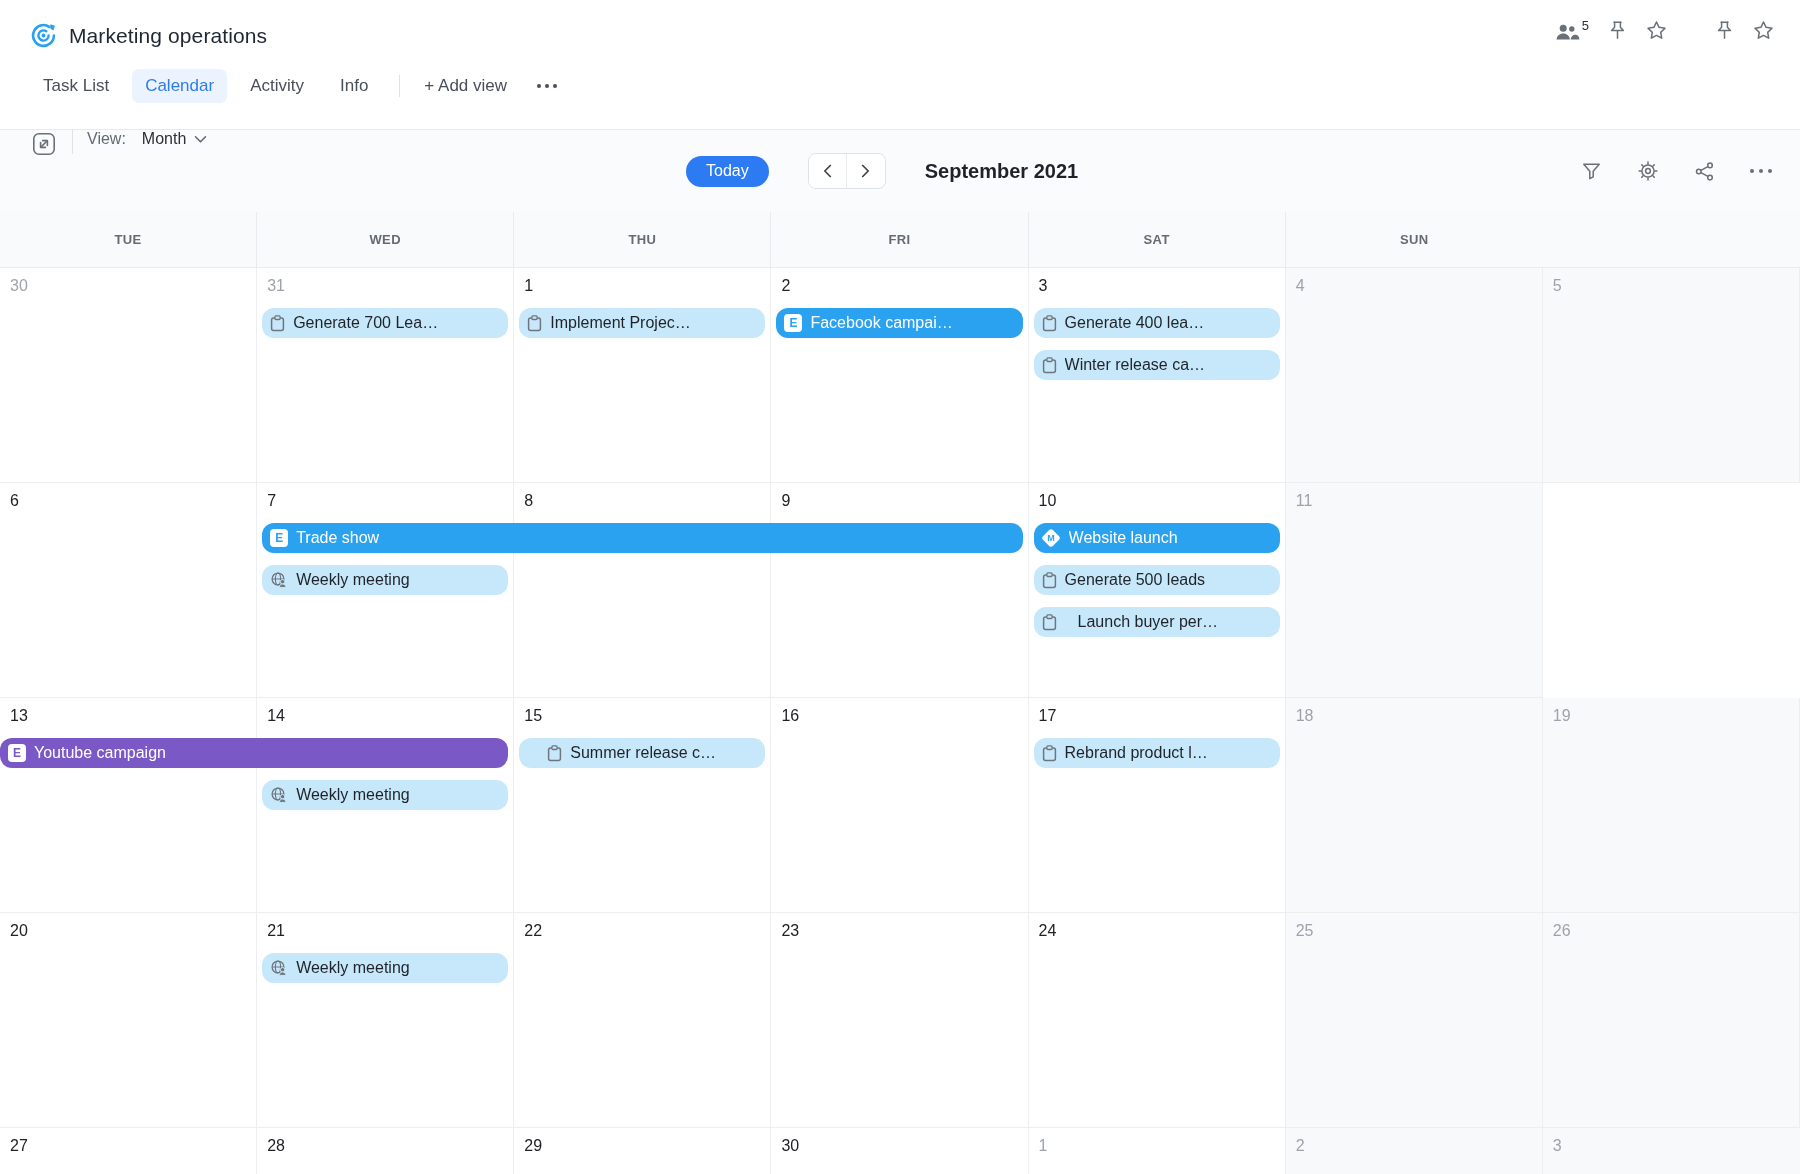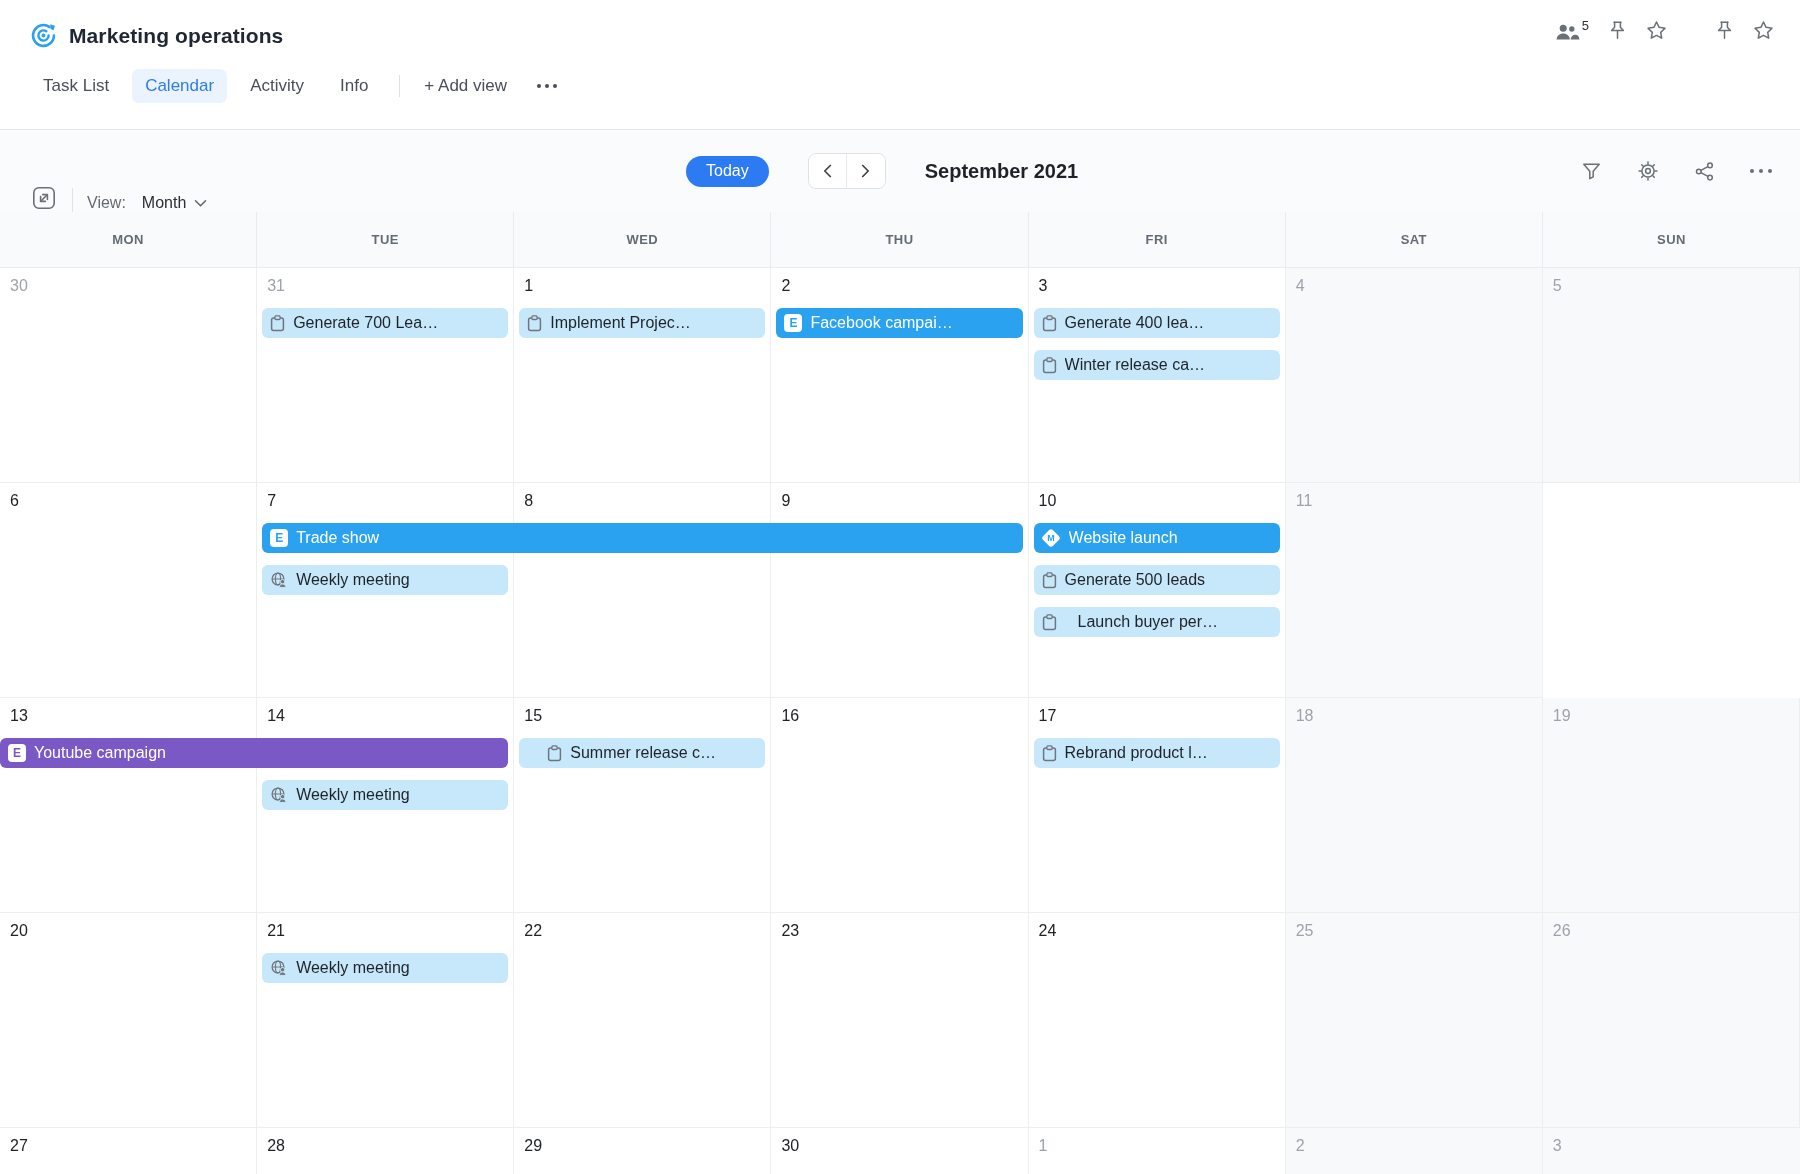--- a/index.html
+++ b/index.html
@@ -4,38 +4,38 @@
 <style>
   html,body{margin:0;padding:0;}
   body{font-family:"Liberation Sans","DejaVu Sans",sans-serif;background:#fff;}
   .app{position:relative;width:1800px;height:1174px;overflow:hidden;background:#fff;
        --event-blue:#2BA2F0;--event-light:#C6E8FA;--event-purple:#7A58C6;--accent:#2C7BF2;
        --icon-gray:#697077;--line:#E9EBEE;}
 
   
   .top-header{position:relative;height:130px;background:#fff;border-bottom:1px solid #E7E9EC;box-sizing:border-box;}
   .title-row{display:flex;align-items:center;gap:12px;padding:22px 0 0 30px;}
-  .page-title{font-size:21px;font-weight:700;color:#1F2733;letter-spacing:.1px;}
+  .page-title{font-size:21px;font-weight:400;color:#1F2733;letter-spacing:.1px;}
   .top-right-icons{position:absolute;top:20px;right:26px;display:flex;align-items:center;gap:19px;color:var(--icon-gray);}
   .members{display:flex;align-items:flex-start;gap:1px;}
   .members sup{font-size:13px;color:#2B2F36;line-height:1;position:relative;top:-4px;}
   .group-gap{width:10px;}
 
   
   .tabs-row{display:flex;align-items:center;gap:8px;padding-left:30px;margin-top:20px;}
   .tab{font-size:17px;color:#494F59;padding:7px 13px;border-radius:7px;cursor:pointer;white-space:nowrap;}
   .tab.active{color:#2F7CEB;background:#EBF3FF;font-weight:500;}
   .tab-divider{width:1px;height:22px;background:#DDE0E4;margin:0 10px;}
   .add-view{font-size:17px;color:#494F59;padding:7px 6px;white-space:nowrap;}
   .tab-more{display:flex;gap:4px;align-items:center;padding:8px 10px;margin-left:6px;}
   .tab-more i{width:4px;height:4px;border-radius:50%;background:#494F59;display:block;}
 
   
   .toolbar{position:relative;height:82px;background:#FAFBFC;}
-  .tb-left{position:absolute;left:30px;top:0;height:100%;display:flex;align-items:flex-end;gap:14px;}
+  .tb-left{position:absolute;left:30px;top:0;height:100%;display:flex;align-items:flex-start;gap:14px;}
   .tb-divider{width:1px;height:24px;background:#E0E2E6;}
   .view-label{font-size:16px;color:#646A73;}
   .view-value{font-size:16px;color:#2B2F36;margin-left:2px;}
   .view-select{display:flex;align-items:center;gap:8px;cursor:pointer;}
   .tb-center{position:absolute;left:686px;top:0;height:100%;display:flex;align-items:center;gap:39px;}
   .today-btn{background:var(--accent);color:#fff;font-size:16px;border:none;border-radius:16px;
              height:31px;padding:0 20px;display:flex;align-items:center;cursor:pointer;font-family:inherit;}
   .nav-arrows{display:flex;border:1px solid #DEE1E5;border-radius:8px;background:#fff;overflow:hidden;height:34px;}
   .nav-arrows button{width:38px;border:none;background:#fff;display:flex;align-items:center;justify-content:center;cursor:pointer;color:#3C4147;}
   .nav-arrows button:first-child{border-right:1px solid #E8EAED;}
@@ -52,21 +52,21 @@
            color:#656B74;letter-spacing:.4px;border-right:1px solid var(--line);box-sizing:border-box;}
   .dh-cell:last-child{border-right:none;}
   .grid{height:906px;display:grid;grid-template-rows:repeat(4,215px) 215px;overflow:hidden;}
   .week-row{position:relative;display:grid;grid-template-columns:repeat(7,1fr);}
   .day-cell{border-right:1px solid #ECEEF0;border-bottom:1px solid #ECEEF0;box-sizing:border-box;background:#fff;}
   .day-cell:last-child{border-right:none;}
   .day-cell.weekend{background:#F8F9FA;}
   .day-num{font-size:16px;color:#202226;margin:9px 0 0 10px;}
   .day-num.muted{color:#9EA3AB;}
 
-  .event{position:absolute;height:30px;border-radius:6px;display:flex;align-items:center;gap:8px;
+  .event{position:absolute;height:30px;border-radius:12px;display:flex;align-items:center;gap:8px;
          padding:0 8px;box-sizing:border-box;font-size:16px;white-space:nowrap;overflow:hidden;cursor:pointer;}
   .event.light{background:var(--event-light);color:#1F2329;}
   .event.solid-blue{background:var(--event-blue);color:#fff;}
   .event.solid-purple{background:var(--event-purple);color:#fff;}
   .badge-square{flex:0 0 auto;width:18px;height:18px;border-radius:4px;background:#fff;display:flex;
                 align-items:center;justify-content:center;font-size:12px;font-weight:700;}
   .solid-blue .badge-square{color:var(--event-blue);}
   .solid-purple .badge-square{color:var(--event-purple);}
   .badge-diamond{flex:0 0 auto;width:19px;height:19px;display:flex;align-items:center;justify-content:center;position:relative;}
   .badge-diamond .dshape{position:absolute;inset:2.5px;background:#fff;transform:rotate(45deg);border-radius:3px;}
@@ -210,21 +210,20 @@
       </span>
       <span class="icon-btn more-dots">
           <i></i>
           <i></i>
           <i></i>
         </span>
     </div>
   </div>
 
   <div class="day-header-row">
-      <div class="dh-cell">MON</div>
       <div class="dh-cell">TUE</div>
       <div class="dh-cell">WED</div>
       <div class="dh-cell">THU</div>
       <div class="dh-cell">FRI</div>
       <div class="dh-cell">SAT</div>
       <div class="dh-cell">SUN</div>
     </div>
   <div class="grid">
       <div class="week-row">
         <div class="day-cell">

